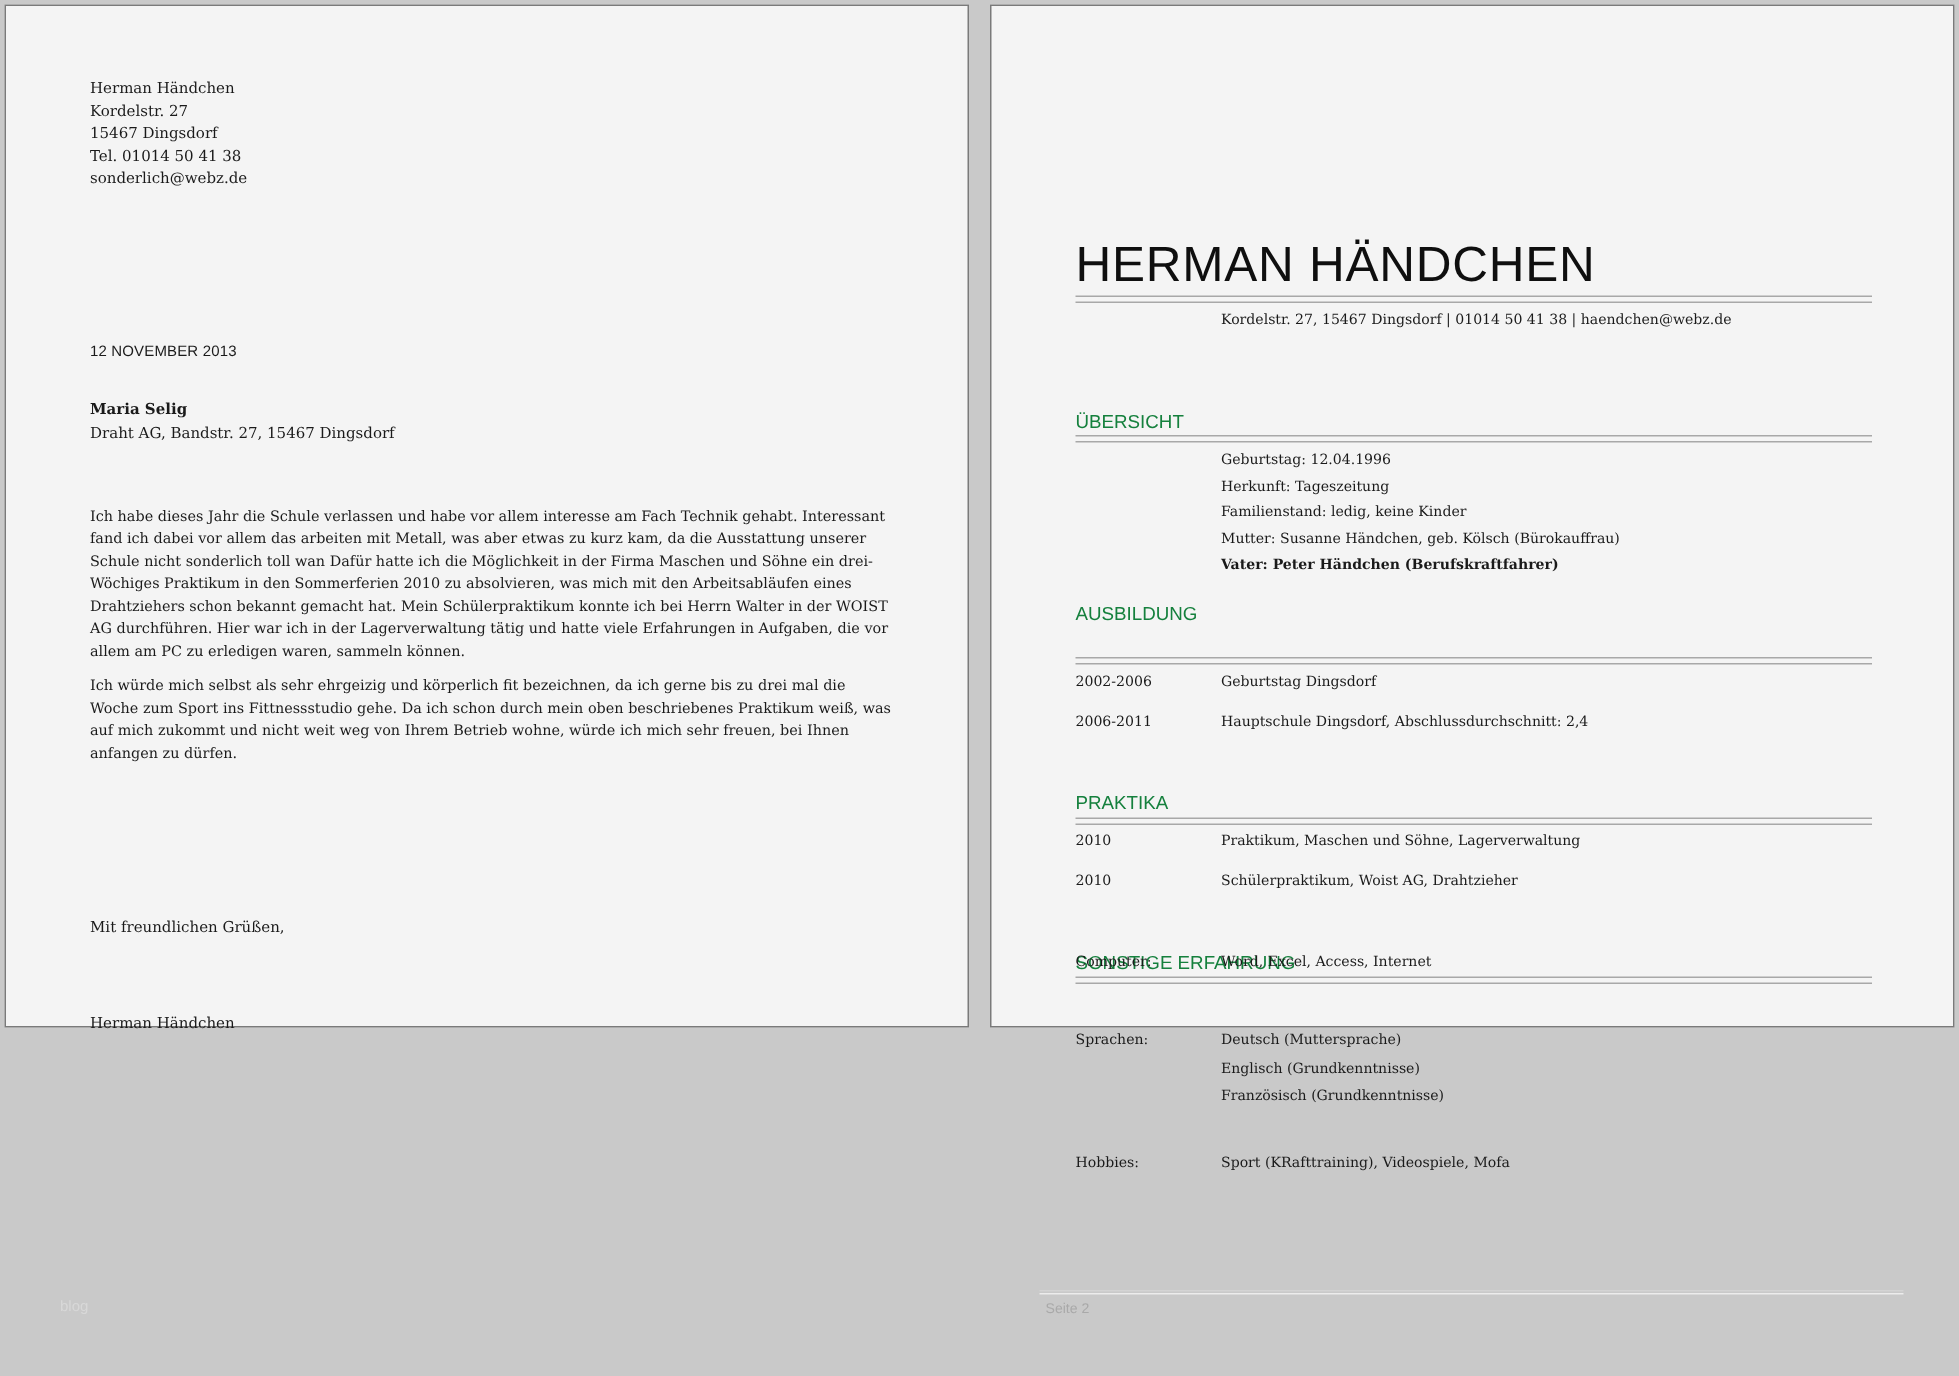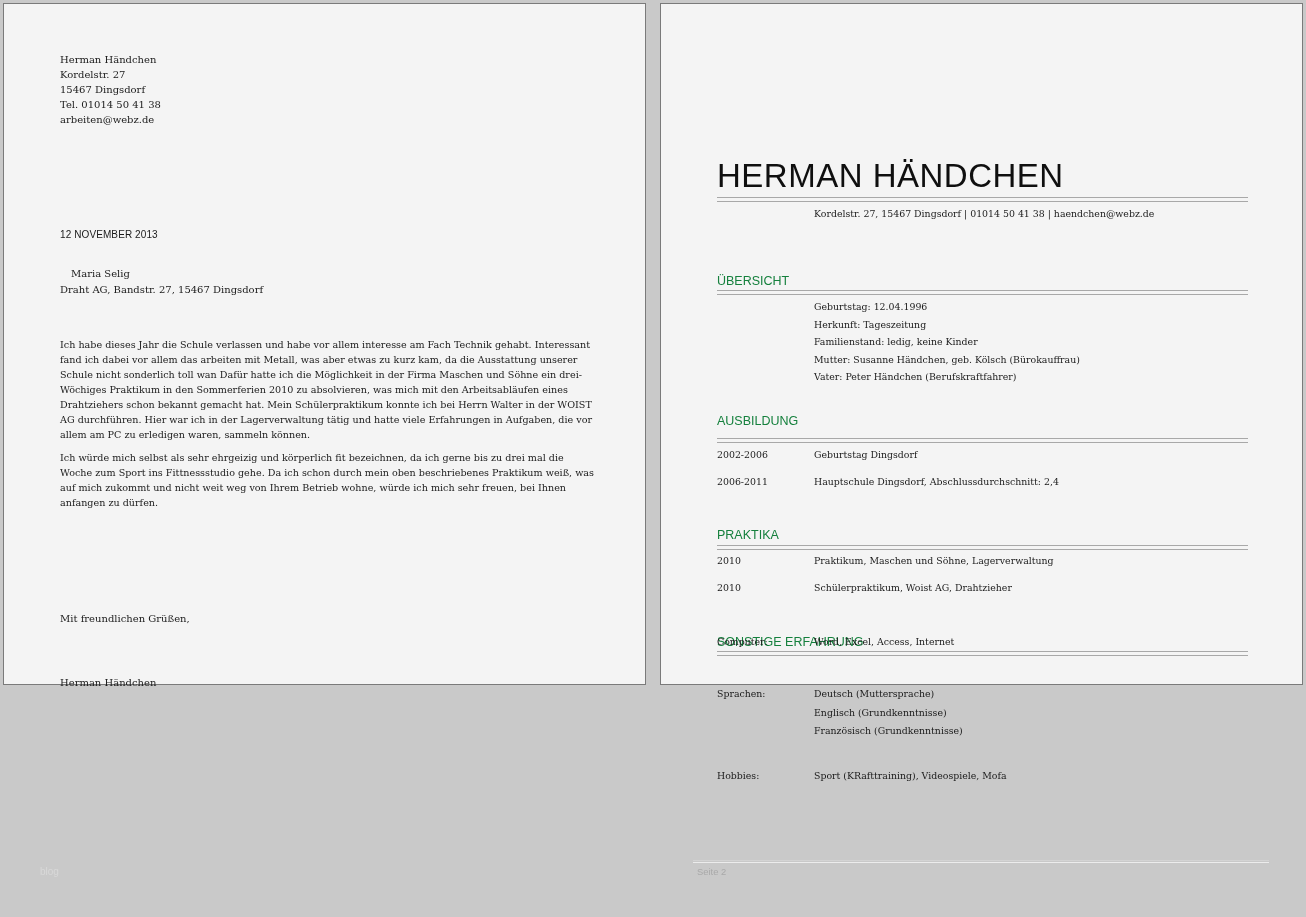--- a/index.html
+++ b/index.html
@@ -19,21 +19,21 @@
   #page1 { left: 3px; width: 643px; }
   #page2 { left: 660px; width: 643px; }
 
   .serif { font-family: "DejaVu Serif", "Liberation Serif", serif; }
 
   
   .sender { position: absolute; left: 56px; top: 48px; font-size: 10px; line-height: 15px; }
   .sender div { white-space: nowrap; }
   .date { position: absolute; left: 56px; top: 225px; font-size: 10px; font-family: "Liberation Sans", sans-serif; letter-spacing: 0.1px; }
   .recipient { position: absolute; left: 56px; top: 262px; font-size: 10px; line-height: 16px; }
-  .recipient .name { font-weight: normal; margin-left: 11px; }
+  .recipient .name { font-weight: bold; }
   .body-text { position: absolute; left: 56px; top: 333px; width: 535px; font-size: 9.6px; line-height: 15px; }
   .body-text p { margin: 0 0 8px 0; }
   .closing { position: absolute; left: 56px; top: 609px; font-size: 10px; }
   .signature { position: absolute; left: 56px; top: 673px; font-size: 10px; }
   .watermark { position: absolute; left: 36px; top: 862px; font-size: 10px; color: #d8d8d8; font-family: "Liberation Sans", sans-serif; }
 
   
   .cv-name {
     position: absolute; left: 56px; top: 153px;
     font-family: "Liberation Sans", "DejaVu Sans", sans-serif;
@@ -62,21 +62,21 @@
 </style>
 </head>
 <body>
 
 <div id="page1" class="page">
   <div class="sender serif">
     <div>Herman Händchen</div>
     <div>Kordelstr. 27</div>
     <div>15467 Dingsdorf</div>
     <div>Tel. 01014 50 41 38</div>
-    <div>arbeiten@webz.de</div>
+    <div>sonderlich@webz.de</div>
   </div>
 
   <div class="date">12 NOVEMBER 2013</div>
 
   <div class="recipient serif">
     <div class="name">Maria Selig</div>
     <div>Draht AG, Bandstr. 27, 15467 Dingsdorf</div>
   </div>
 
   <div class="body-text serif">
@@ -93,23 +93,23 @@
   <div class="cv-name">HERMAN HÄNDCHEN</div>
   <div class="double-rule" style="top:193px;"></div>
   <div class="contact-line serif">Kordelstr. 27, 15467 Dingsdorf | 01014 50 41 38 | haendchen@webz.de</div>
 
   <div class="section-title" style="top:270px;">ÜBERSICHT</div>
   <div class="double-rule" style="top:286px;"></div>
   <div class="indent serif" style="top:297px;">Geburtstag: 12.04.1996</div>
   <div class="indent serif" style="top:315px;">Herkunft: Tageszeitung</div>
   <div class="indent serif" style="top:332px;">Familienstand: ledig, keine Kinder</div>
   <div class="indent serif" style="top:350px;">Mutter: Susanne Händchen, geb. Kölsch (Bürokauffrau)</div>
-  <div class="indent serif" style="top:367px;">Vater: Peter Händchen (Berufskraftfahrer)</div>
+  <div class="indent serif" style="top:367px;font-weight:bold;">Vater: Peter Händchen (Berufskraftfahrer)</div>
 
-  <div class="section-title" style="top:410px;">AUSBILDUNG</div>
+  <div class="section-title" style="top:398px;">AUSBILDUNG</div>
   <div class="double-rule" style="top:434px;"></div>
   <div class="row serif" style="top:445px;">
     <span class="lbl">2002-2006</span><span class="val">Geburtstag Dingsdorf</span>
   </div>
   <div class="row serif" style="top:472px;">
     <span class="lbl">2006-2011</span><span class="val">Hauptschule Dingsdorf, Abschlussdurchschnitt: 2,4</span>
   </div>
 
   <div class="section-title" style="top:524px;">PRAKTIKA</div>
   <div class="double-rule" style="top:541px;"></div>

